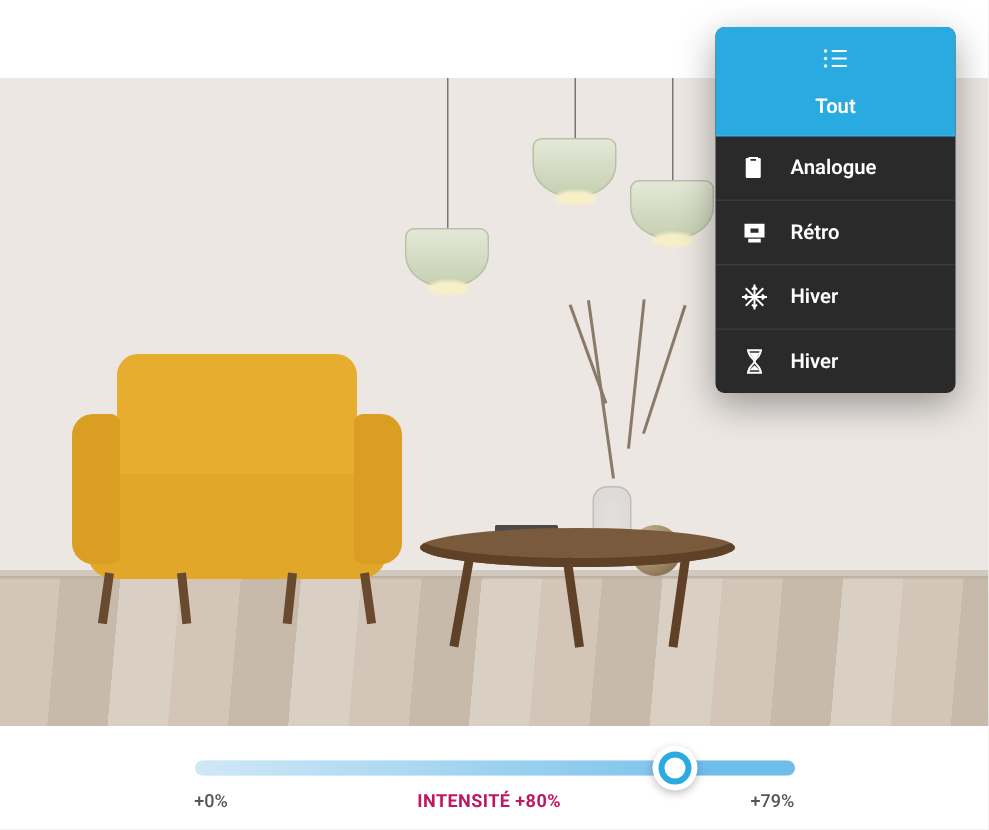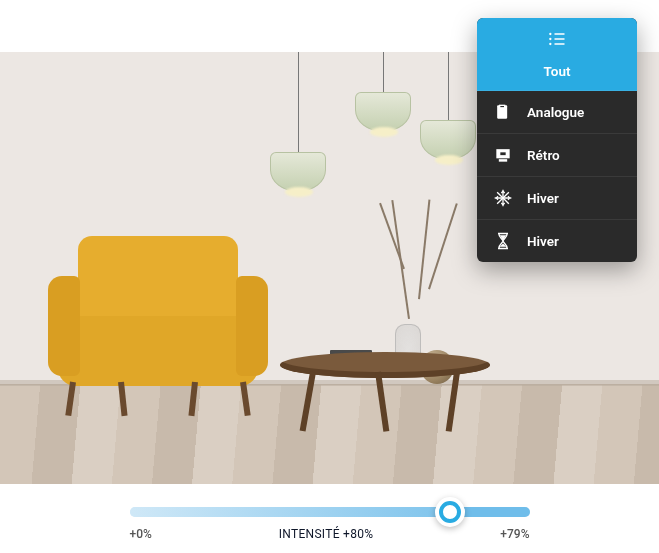--- a/index.html
+++ b/index.html
@@ -154,21 +154,21 @@
   }
   .slider-thumb::after{
     content:""; width:14px; height:14px; border-radius:50%;
     border:4px solid #29abe2; background:#fff;
   }
   .slider-labels {
     width: 400px; margin: 0 auto;
     display:flex; justify-content:space-between;
     font-size:12px; color:#555; font-weight:500;
   }
-  .slider-labels .center { color:#0f172a; font-weight:400; letter-spacing:.3px;}
+  .slider-labels .center { color:#be185d; font-weight:700; letter-spacing:.3px;}
 </style>
 </head>
 <body>
 
 <div class="preview">
   <div class="wall"></div>
   <div class="floor"></div>
   <div class="base"></div>
 
   <div class="lamp l1">

